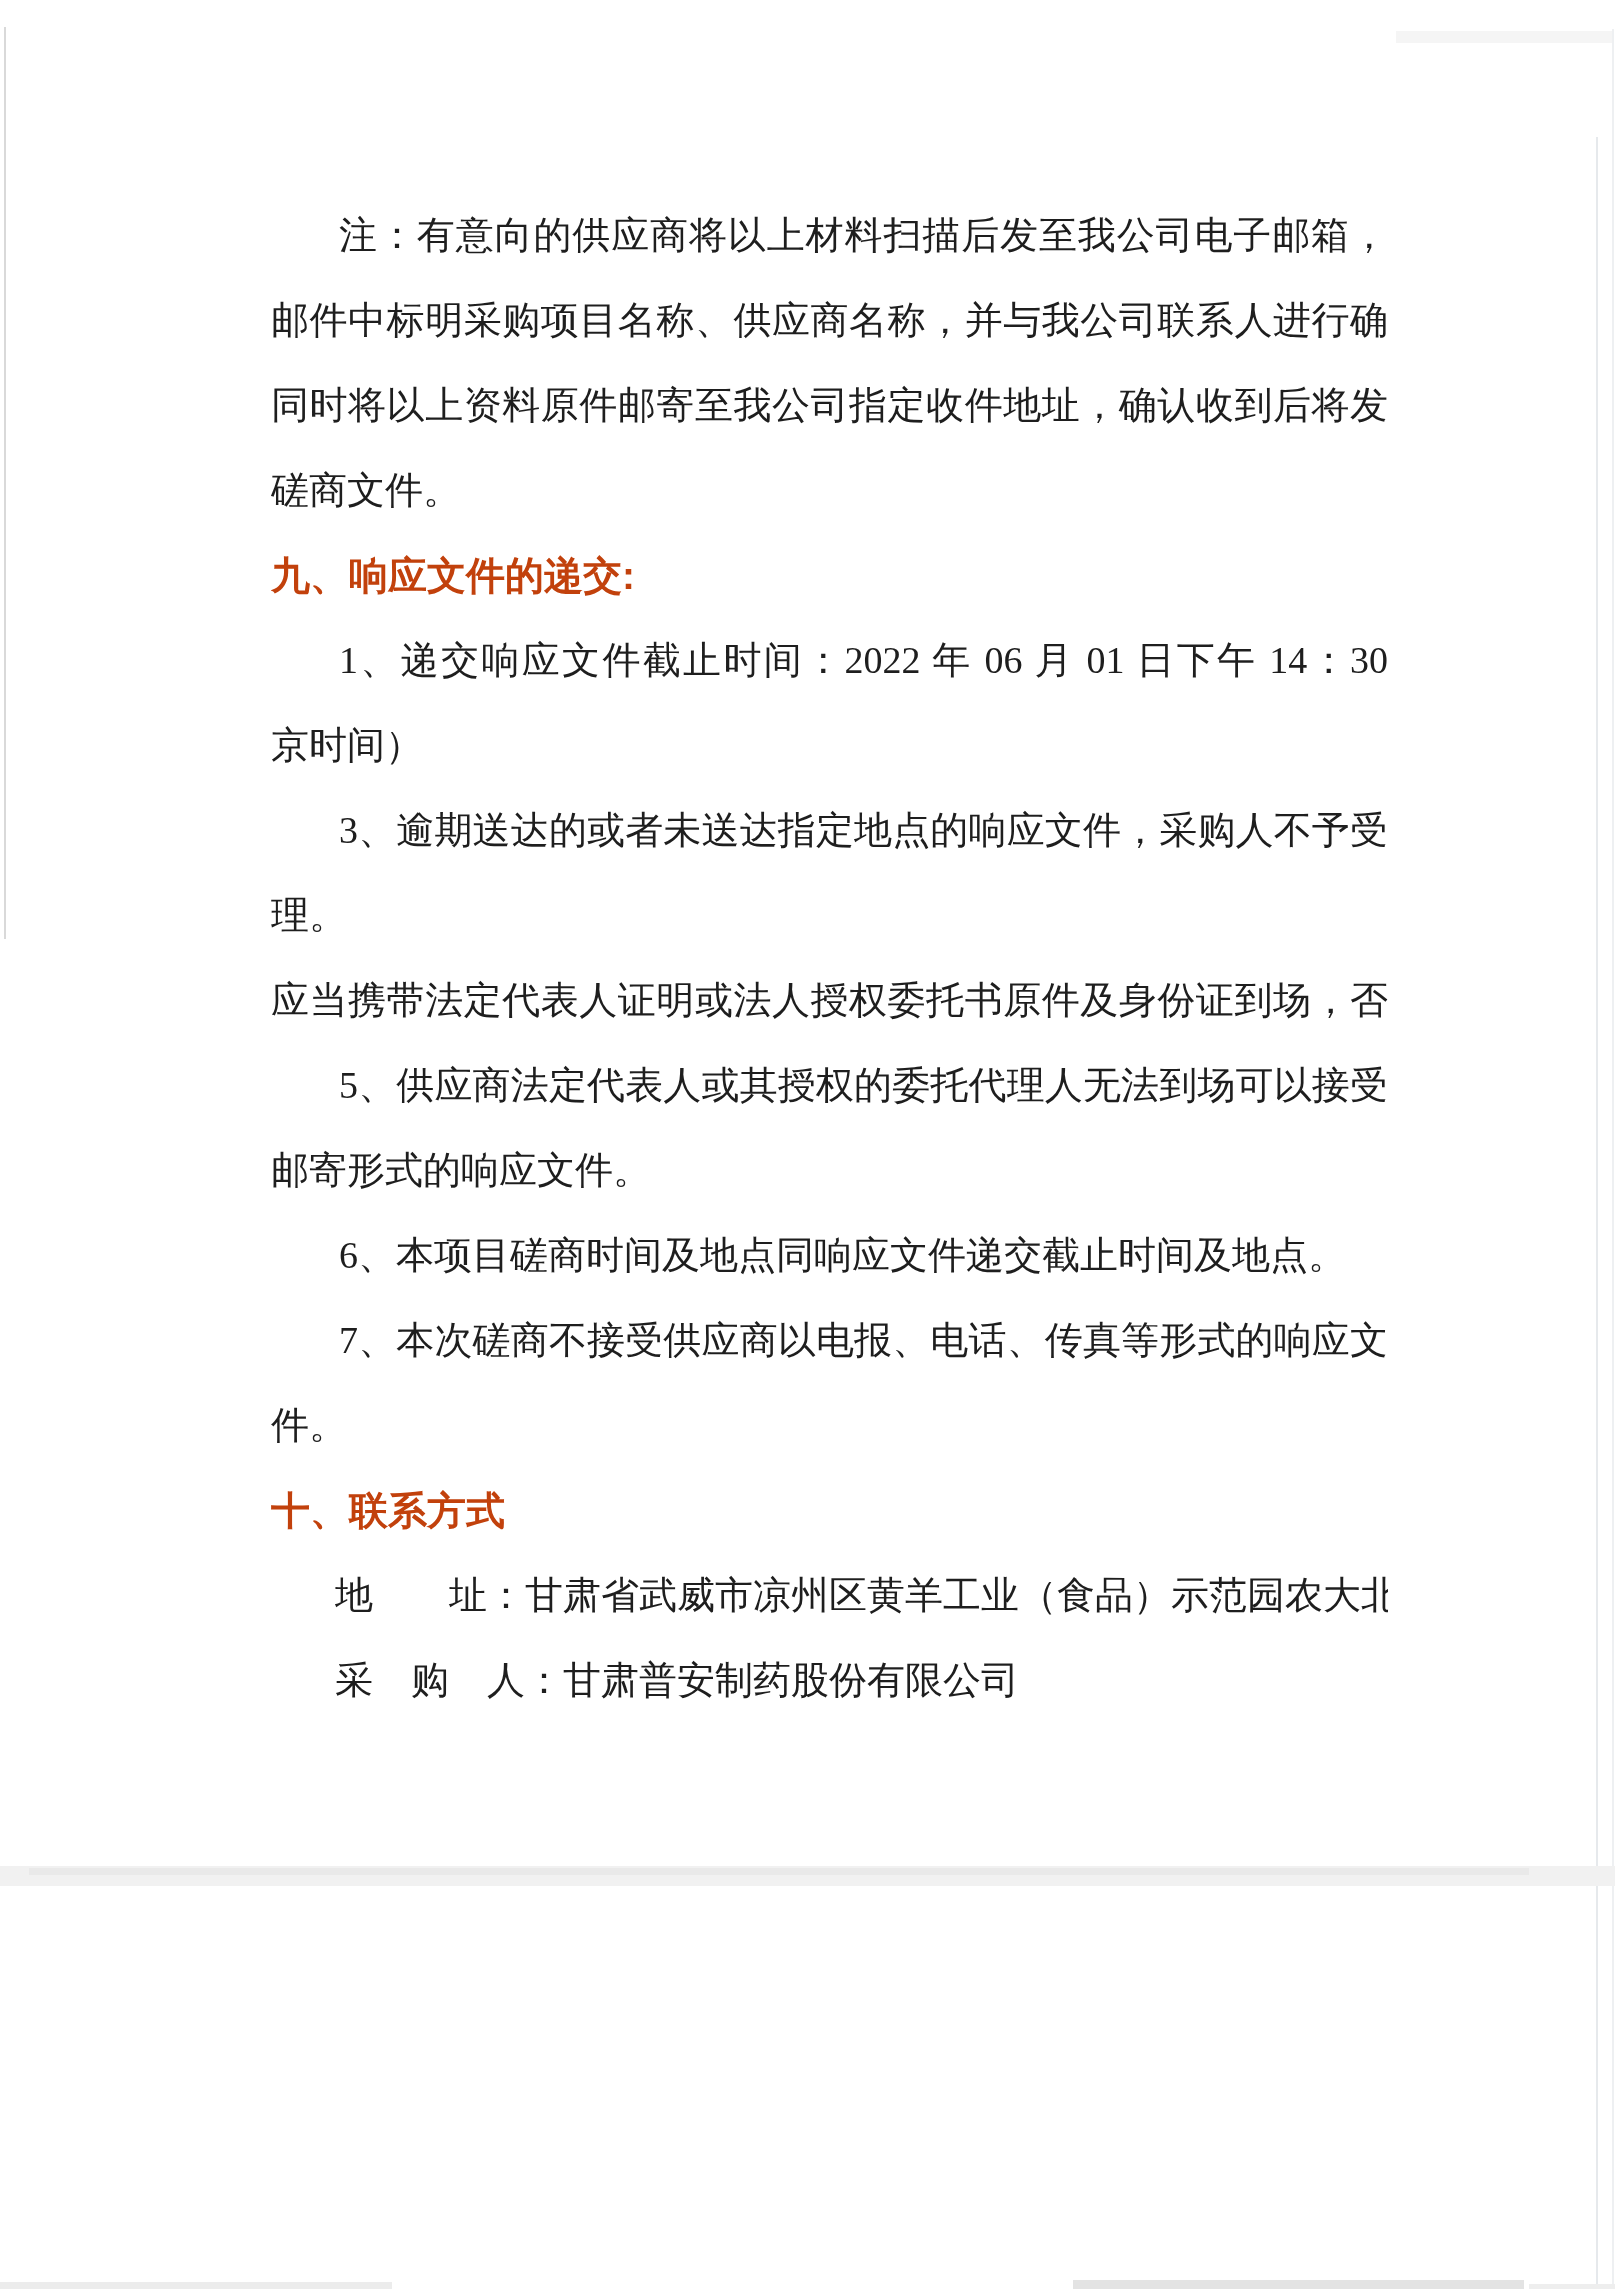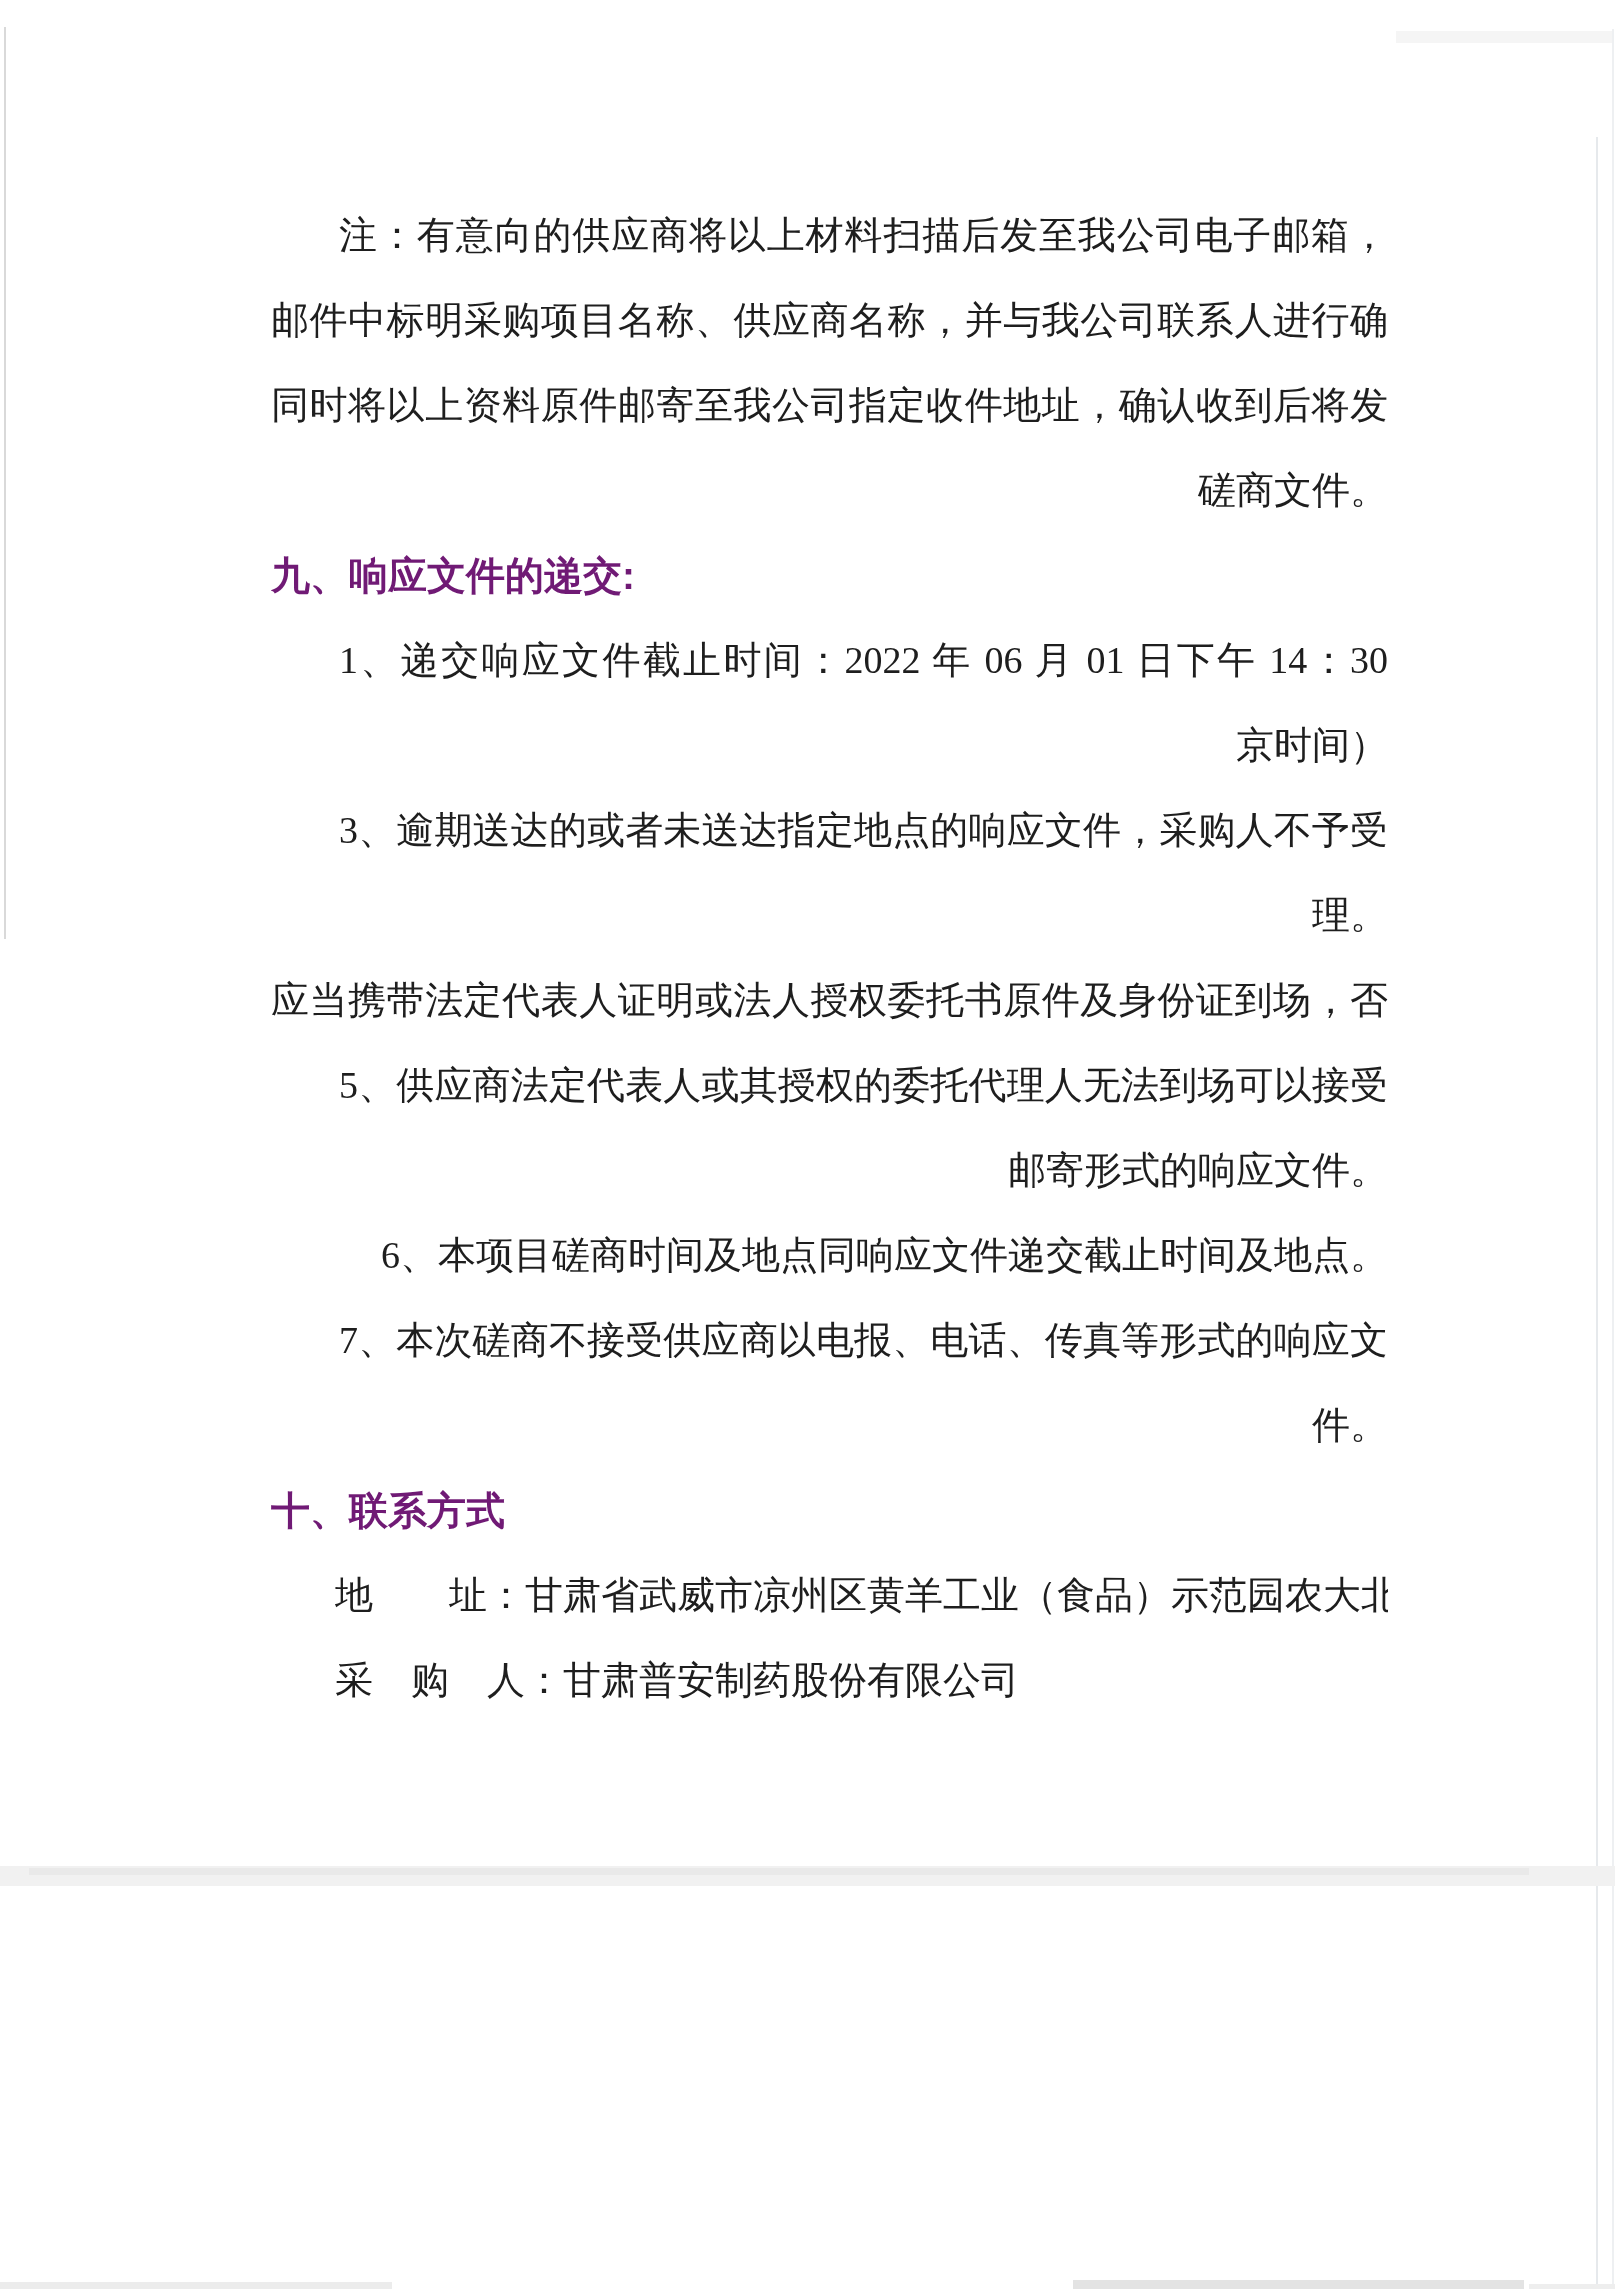--- a/index.html
+++ b/index.html
@@ -25,33 +25,33 @@
     top: 193px;
     width: 1117px;
     color: #1e1e1e;
     font-size: 38px;
   }
   .ln {
     height: 85px;
     line-height: 85px;
     overflow: hidden;
   }
-  .plain { white-space: nowrap; text-align: right; }
+  .plain { white-space: nowrap; }
   .just {
     text-align: justify;
     text-align-last: justify;
   }
   .indent { text-indent: 68px; }
   .contact { text-indent: 64px; white-space: nowrap; }
   .heading {
     font-family: "Liberation Sans", "DejaVu Sans", sans-serif;
     font-weight: 700;
     font-size: 39px;
     white-space: nowrap;
-    color: #701a75;
+    color: #c2410c;
   }
   
   .artifact { position: absolute; pointer-events: none; }
   .left-line   { left: 3.9px;    top: 27.4px;   width: 2px;  height: 912px;  background: #d9d9d9; }
   .right-line  { left: 1596px; top: 137px;  width: 2px;  height: 2152px; background: #e6e9ec; }
   .edge-line   { left: 1612px; top: 29px;   width: 2px;  height: 2260px; background: #eef0f2; }
   .scan-band   { left: 0;      top: 1866px; width: 1615px; height: 19.6px; background: #f1f1f1; }
   .scan-band-streak { left: 29px; top: 1868px; width: 1500px; height: 6.9px; background: #e6e6e6; opacity: .75; }
   .smudge-top-right { left: 1396px; top: 31px; width: 216px; height: 11.8px; background: #f5f5f5; }
   .bottom-smudge-left  { left: 0;      top: 2282px; width: 392px; height: 7.8px;  background: #ececec; }

